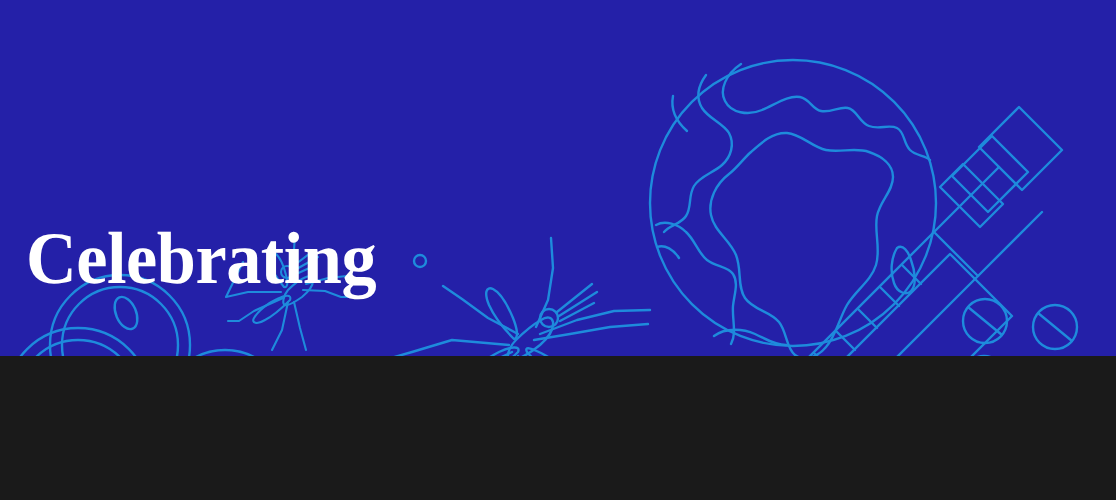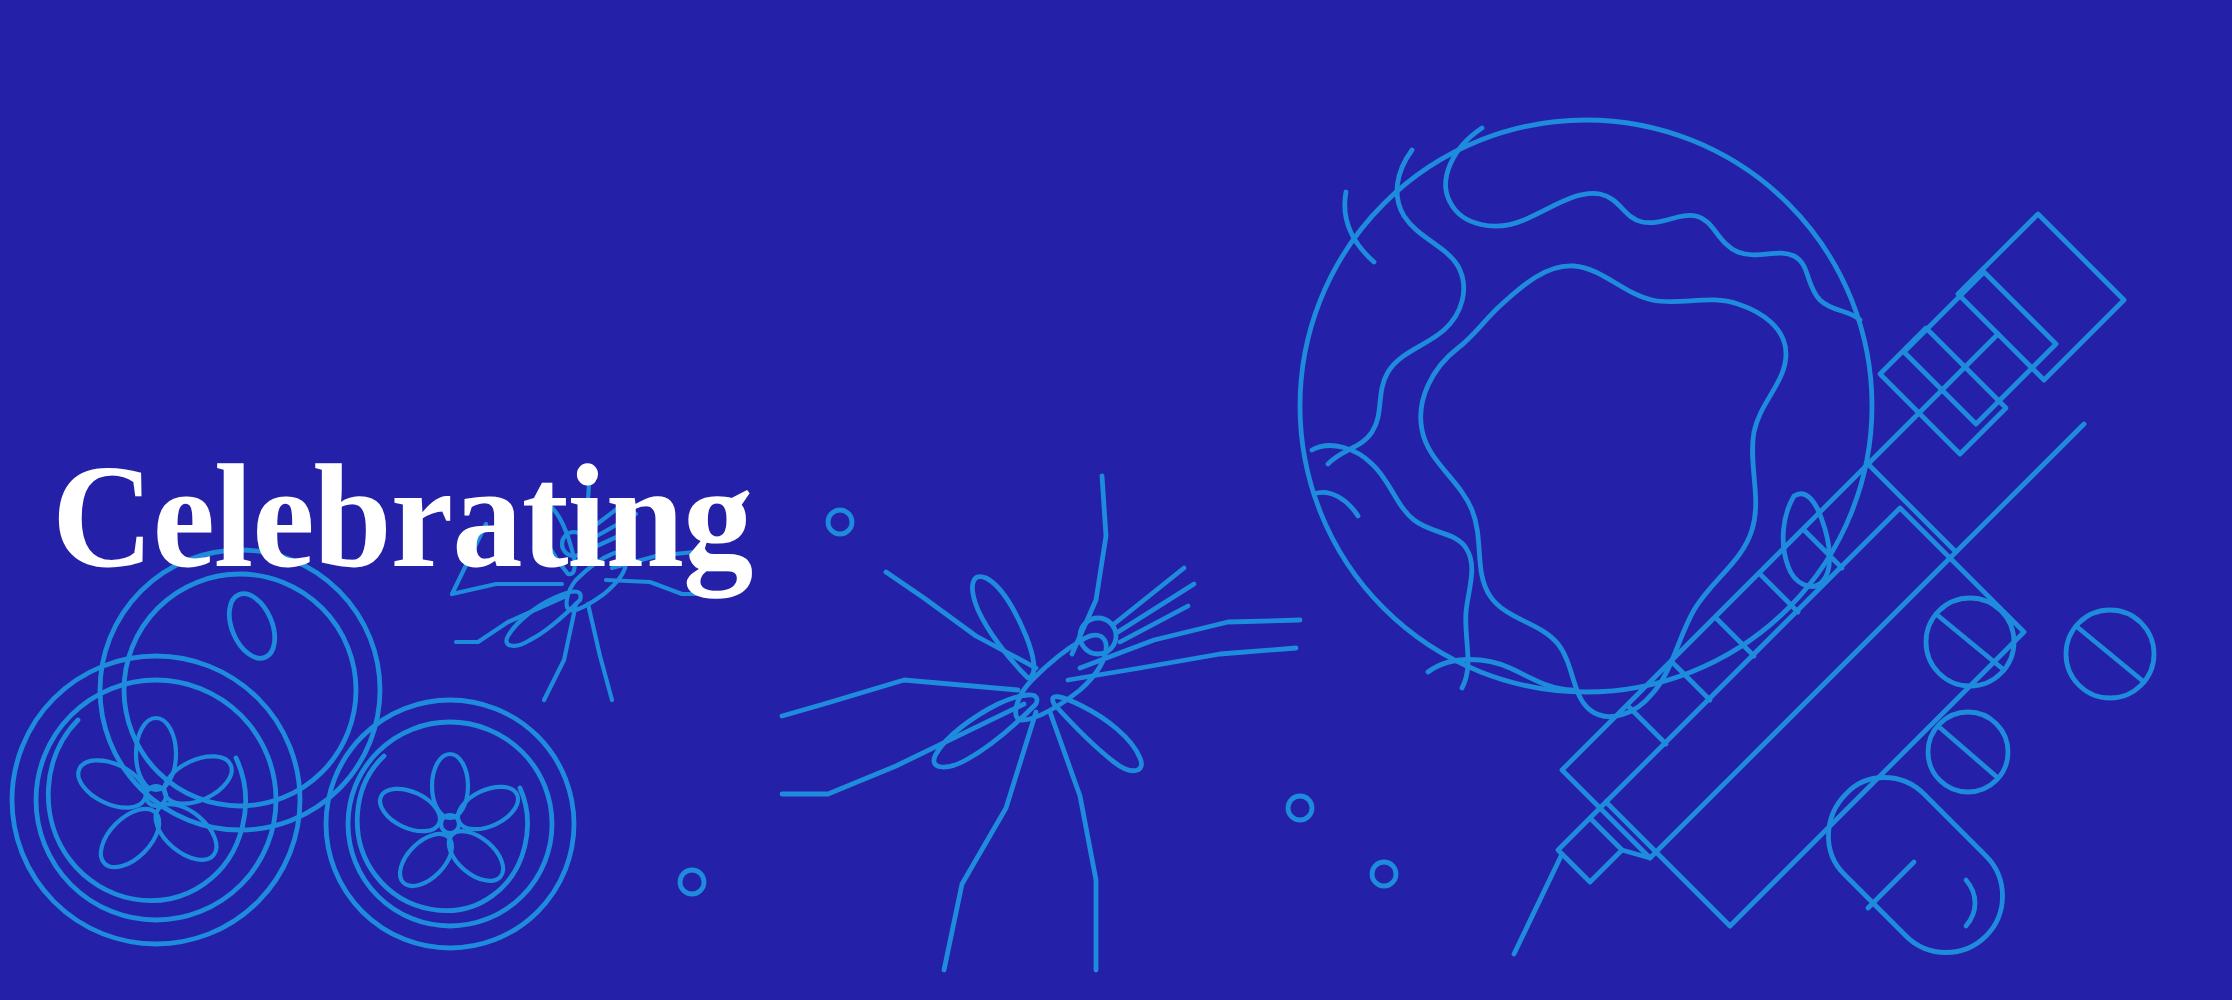--- a/index.html
+++ b/index.html
@@ -4,21 +4,21 @@
 <title>Celebrating 25 years in 2023</title>
 <style>
   html, body {
     margin: 0;
     padding: 0;
     background: #1a1a1a;
   }
   #banner {
     position: relative;
     width: 1116px;
-    height: 500px;
+    height: 356px;
     overflow: hidden;
     font-family: "Liberation Serif", "DejaVu Serif", serif;
   }
   #bg-layer {
     position: absolute;
     inset: 0;
     background: #2420a8;
   }
   #art-layer {
     position: absolute;

